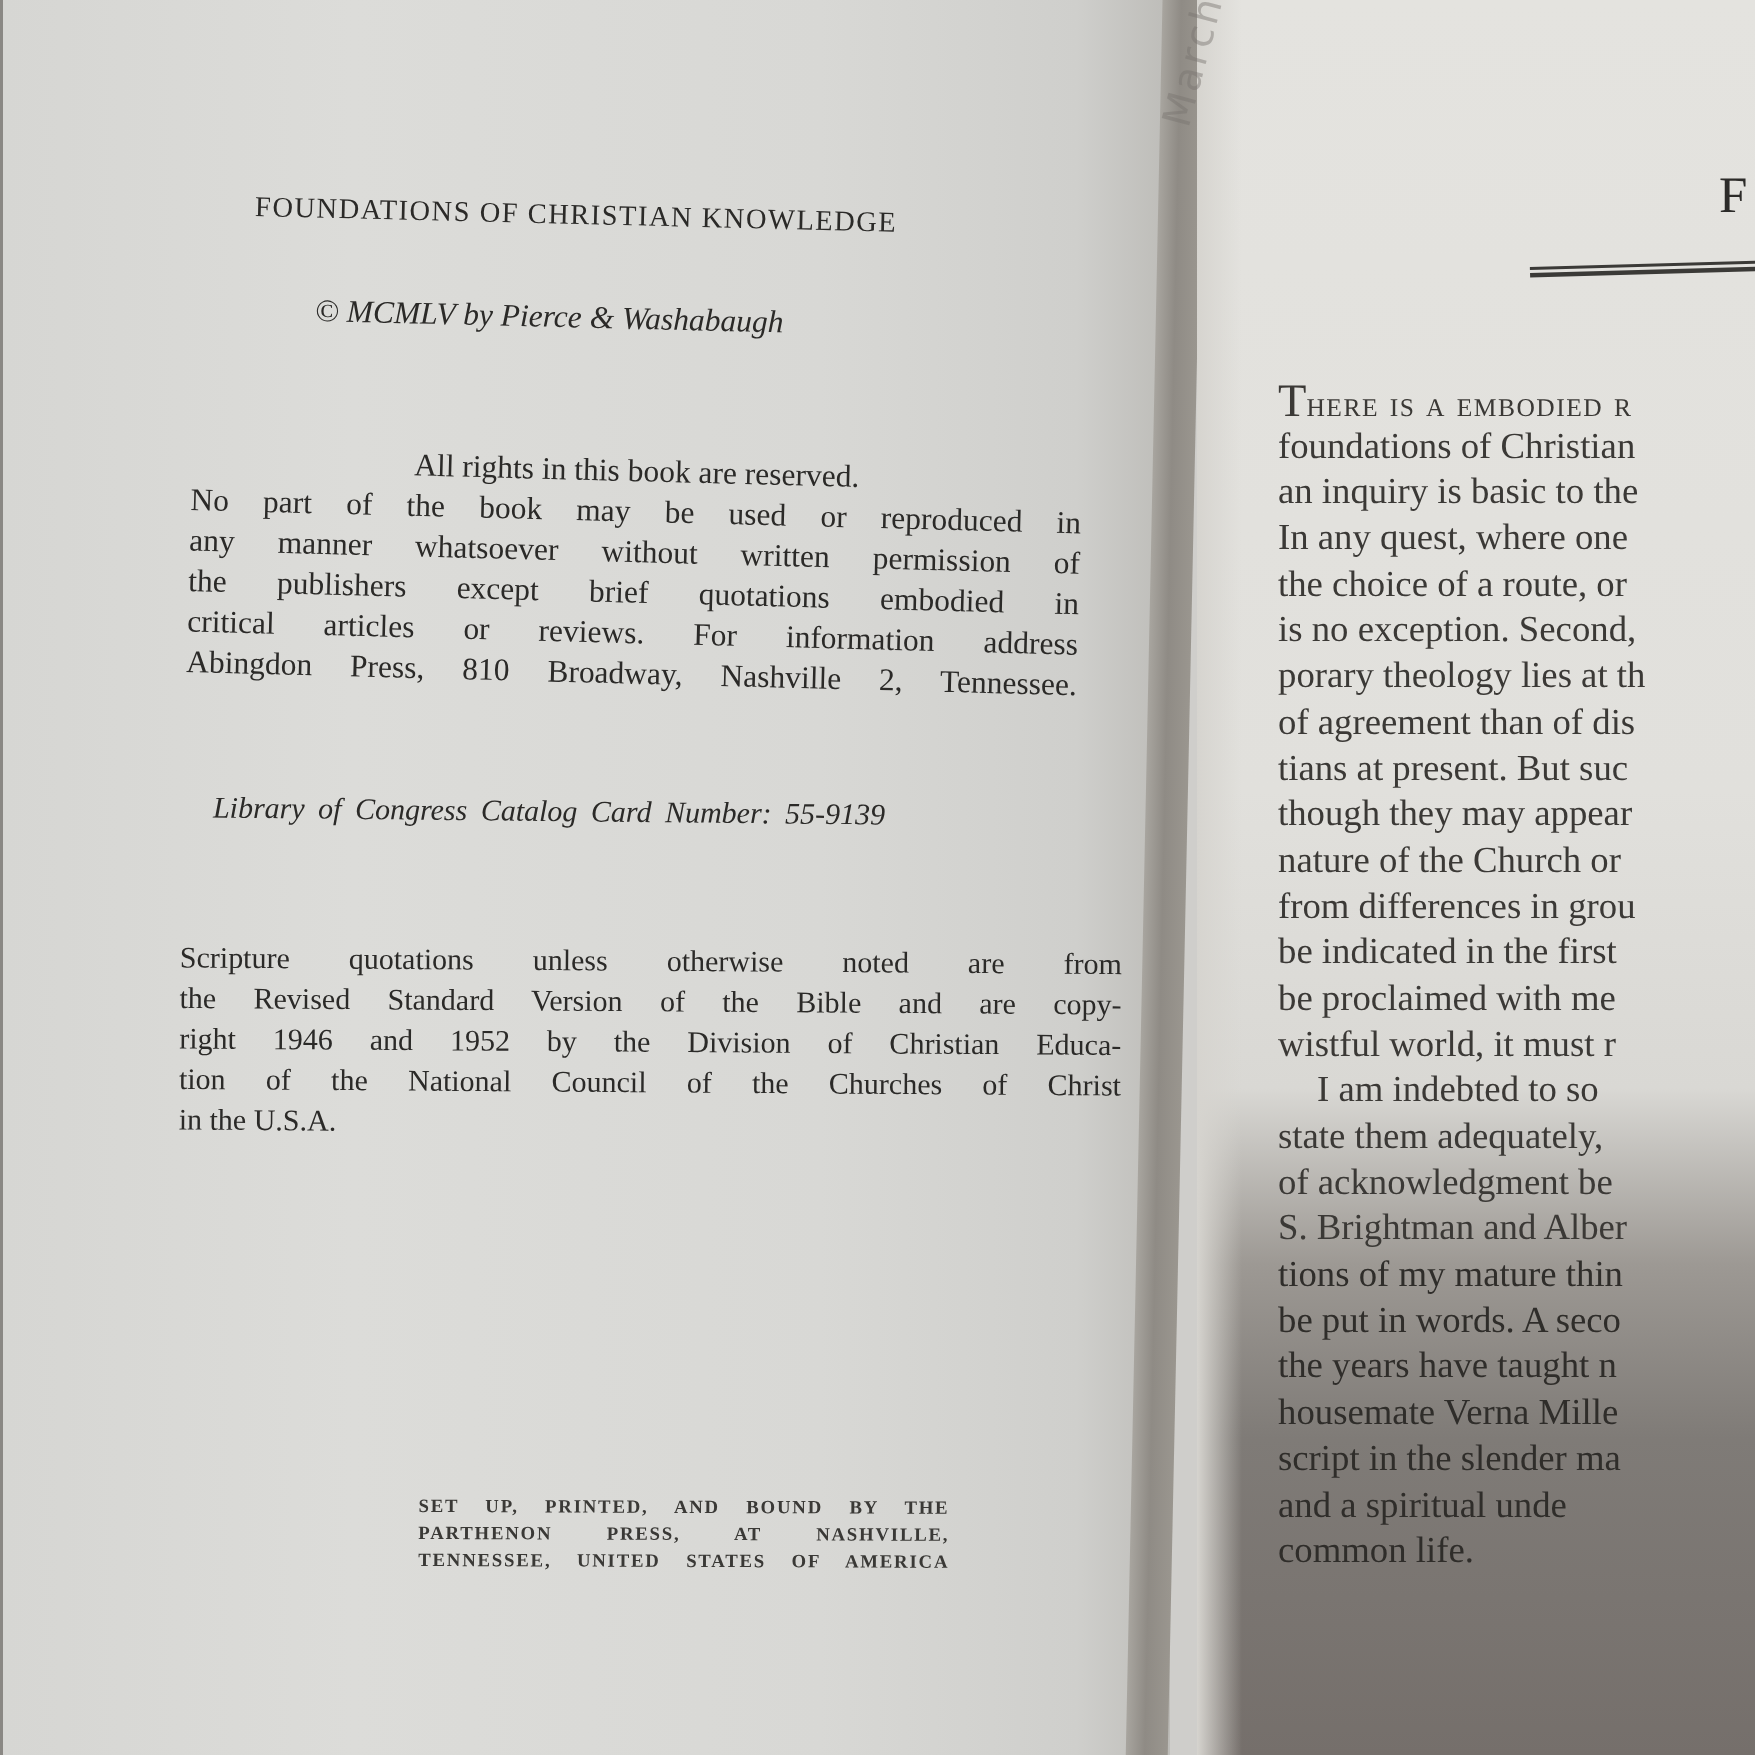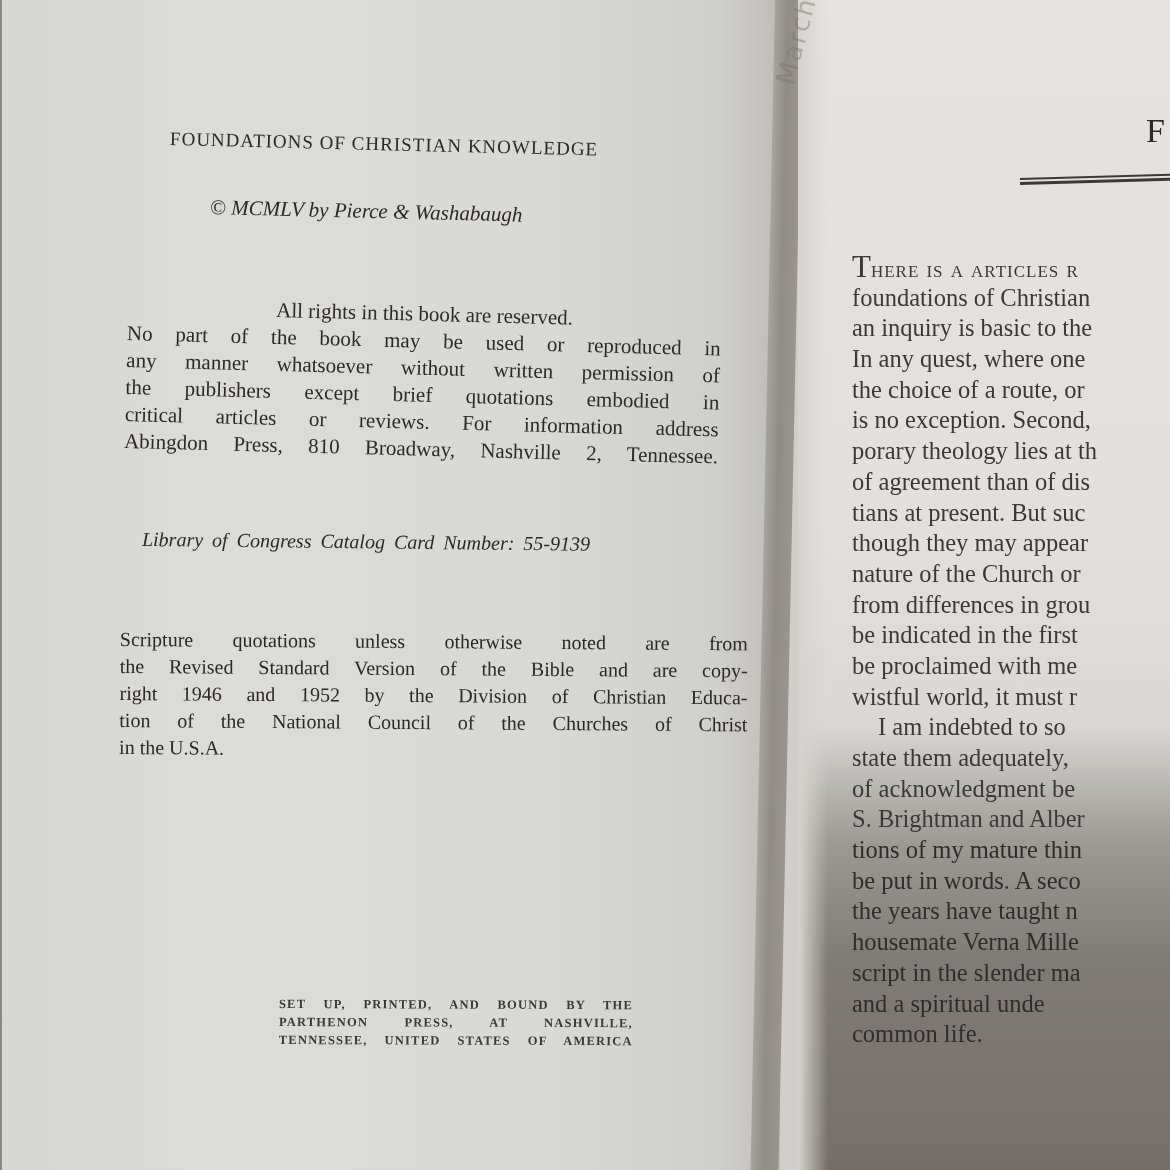--- a/index.html
+++ b/index.html
@@ -201,21 +201,21 @@
   <div class="page-right">
     <div class="edge-light"></div>
   </div>
 
   <div class="pencil-note">March 1957</div>
 
   <div class="heading-initial serif">F</div>
   <div class="heading-rule"></div>
 
   <div class="foreword serif">
-    <span class="line"><span class="dropcap">T</span><span class="smallcaps">here is a articles r</span></span>
+    <span class="line"><span class="dropcap">T</span><span class="smallcaps">here is a embodied r</span></span>
     <span class="line">foundations of Christian</span>
     <span class="line">an inquiry is basic to the</span>
     <span class="line">In any quest, where one</span>
     <span class="line">the choice of a route, or</span>
     <span class="line">is no exception. Second,</span>
     <span class="line">porary theology lies at th</span>
     <span class="line">of agreement than of dis</span>
     <span class="line">tians at present. But suc</span>
     <span class="line">though they may appear</span>
     <span class="line">nature of the Church or</span>

